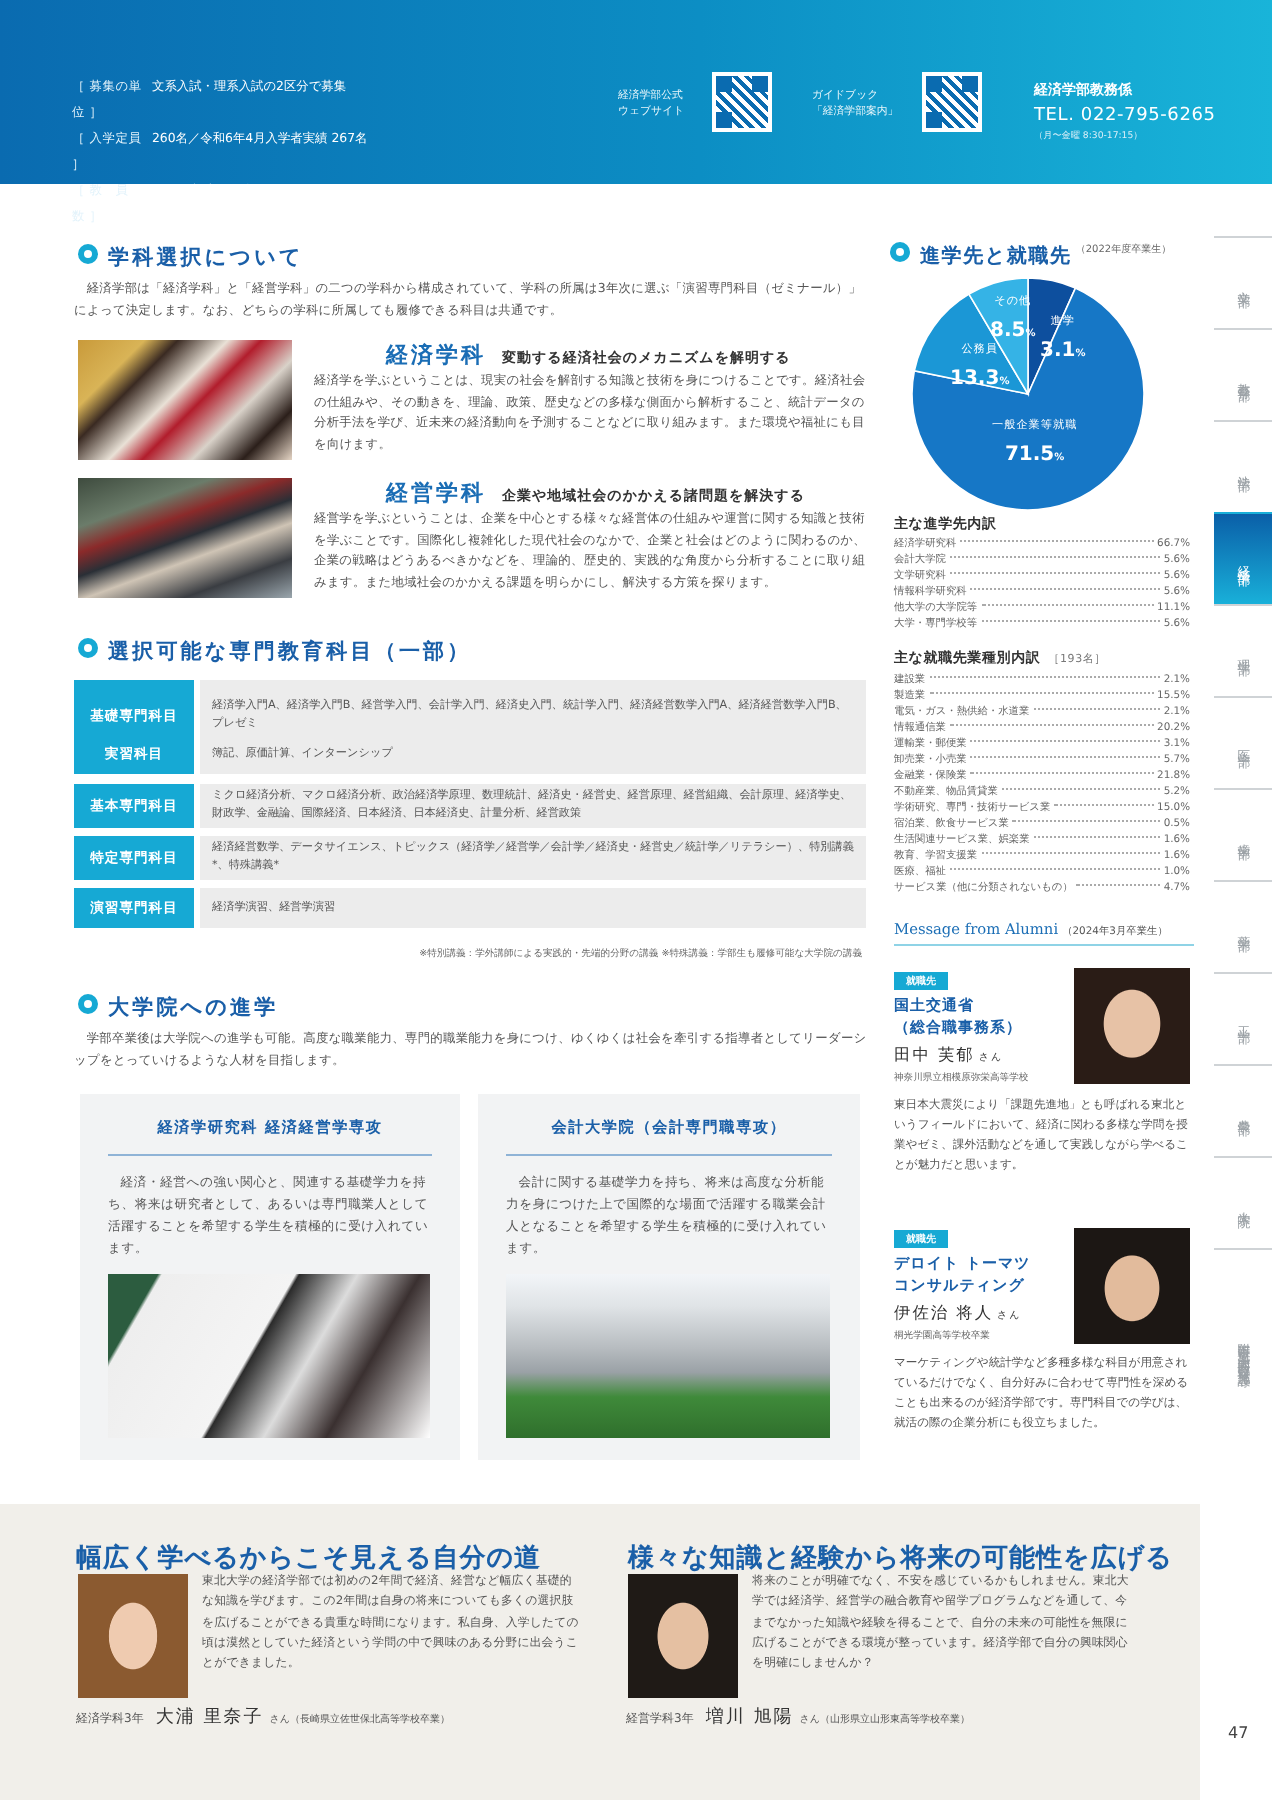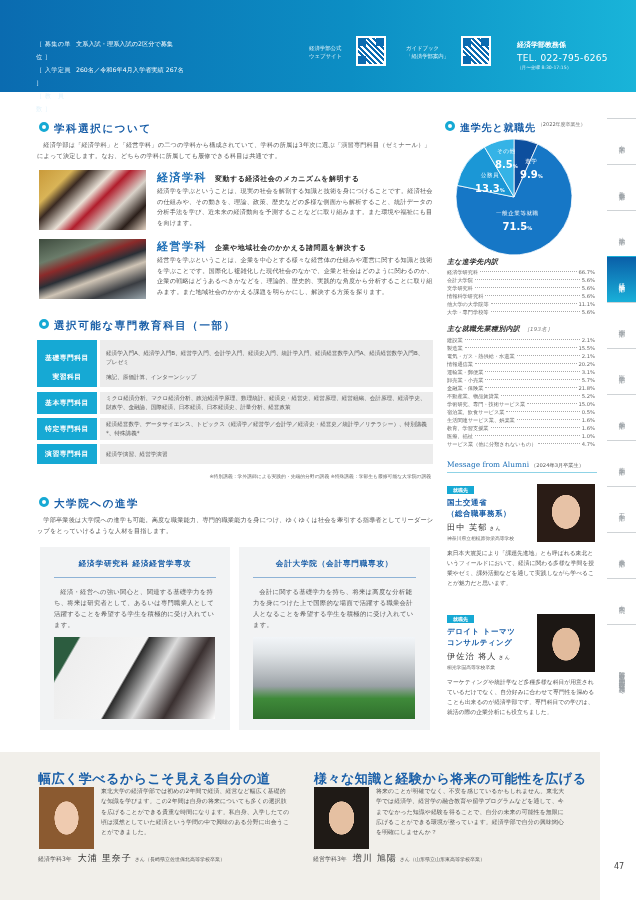--- a/index.html
+++ b/index.html
@@ -34,21 +34,21 @@
   .photo { position: absolute; overflow: hidden; }
   .ph-students1 { background: linear-gradient(135deg,#c99a3a 0%,#d9b457 20%,#3a2a22 30%,#e9e1d6 45%,#b21d2c 55%,#d9d2c9 70%,#2b1f1a 85%,#e5d5c5 100%); }
   .ph-students2 { background: linear-gradient(160deg,#3e4b3e 0%,#6b7c6a 25%,#8b2a2a 38%,#2a2f36 50%,#cfc4b5 62%,#3a3d42 80%,#9aa6ad 100%); }
   .ph-class { background: linear-gradient(120deg,#2c5c3f 0%,#2c5c3f 12%,#eeeeee 13%,#f4f4f4 45%,#2b2b2b 46%,#dcdcdc 60%,#3a3030 75%,#ffffff 100%); }
   .ph-building { background: linear-gradient(180deg,#f2f5f8 0%,#dfe3e6 20%,#b7bcc0 45%,#9aa1a6 60%,#3f8a3a 75%,#2f6f2c 100%); }
   .ph-face { background: radial-gradient(ellipse 40% 48% at 50% 48%, #e7c2a6 0 60%, #2a1c16 62%, #2a1c16 100%), #cfdde2; }
   .ph-face.f2 { background: radial-gradient(ellipse 40% 48% at 50% 52%, #e2bb9c 0 58%, #1c1714 60% 100%), #8fb5b0; }
   .ph-face.f3 { background: radial-gradient(ellipse 36% 44% at 50% 50%, #efcbb0 0 60%, #8b5a30 62% 100%), #8a3a2d; }
   .ph-face.f4 { background: radial-gradient(ellipse 38% 44% at 50% 50%, #e5c0a2 0 60%, #1f1a16 62% 100%), #d6dfdd; }
 
-  .dept-title { position: absolute; display: flex; align-items: baseline; }
+  .dept-title { position: absolute; display: flex; align-items: baseline; margin-left: 36px; }
   .dept-title .n { font-size: 11px; font-weight: bold; color: #1a6db5; letter-spacing: 1.5px; margin-right: 8px; }
   .dept-title .s { font-size: 7px; font-weight: bold; color: #333; letter-spacing: 0.5px; }
 
   
   .course-row { position: absolute; left: 37px; width: 396px; display: flex; }
   .course-row .h { width: 60px; background: #16a9d4; color: #fff; font-weight: bold; font-size: 6.8px; display: flex; align-items: center; justify-content: center; letter-spacing: 0.5px; }
   .course-row .v { flex: 1; margin-left: 3px; background: #ececec; font-size: 5.6px; line-height: 8.8px; color: #555; padding: 3px 6px; display: flex; align-items: center; }
   .note { position: absolute; right: 205px; top: 473px; font-size: 4.8px; color: #666; }
 
   
@@ -60,21 +60,21 @@
   
   .chart-title { position: absolute; left: 445px; top: 121px; display: flex; align-items: flex-start; }
   .chart-title .m { font-weight: bold; color: #1a5fa8; font-size: 10px; letter-spacing: 0.8px; }
   .chart-title .sub { font-size: 5px; color: #666; margin-left: 2px; }
   .pie { position: absolute; left: 454px; top: 137px; width: 120px; height: 120px; }
   .pie-label { position: absolute; color: #fff; font-weight: bold; text-align: center; line-height: 1.1; }
   .pie-label .c { font-size: 5.6px; font-weight: normal; display: block; letter-spacing: 0.5px; }
   .pie-label .p { font-size: 10px; }
   .pie-label .p small { font-size: 5px; }
 
-  .list-h { position: absolute; left: 447px; font-weight: bold; font-size: 7px; color: #333; letter-spacing: 0.3px; font-style: italic; }
+  .list-h { position: absolute; left: 447px; font-weight: bold; font-size: 7px; color: #333; letter-spacing: 0.3px; }
   .list-h .c { font-weight: normal; color: #777; font-size: 5.5px; margin-left: 4px; }
   .dlist { position: absolute; left: 447px; width: 148px; font-size: 5.2px; line-height: 8px; color: #666; }
   .dlist .r { display: flex; align-items: baseline; }
   .dlist .r .k { white-space: nowrap; }
   .dlist .r .dots { flex: 1; border-bottom: 1px dotted #aaa; margin: 0 2px; transform: translateY(-2px); }
   .dlist .r .val { white-space: nowrap; }
 
   .alumni-h { position: absolute; left: 447px; top: 460px; font-family: "DejaVu Serif", "Liberation Serif", serif; color: #1a6db5; font-size: 7.4px; }
   .alumni-h .y { font-family: "DejaVu Sans", sans-serif; font-size: 5.2px; color: #555; margin-left: 2px; }
   .alumni-line { position: absolute; left: 447px; top: 472px; width: 150px; height: 1px; background: #8fd3e6; }
@@ -212,21 +212,21 @@
 <svg class="pie" viewBox="-60 -60 120 120">
   <g id="pie-slices">
       <path d="M0 0 L3.5514757175273244e-15 -58 A58 58 0 0 1 23.701646334708247 -52.93611206940316 Z" fill="#0d4f9e" stroke="#ffffff" stroke-width="0.8"></path>
       <path d="M0 0 L23.701646334708247 -52.93611206940316 A58 58 0 1 1 -56.83159303828632 -11.58317886983557 Z" fill="#1677c6" stroke="#ffffff" stroke-width="0.8"></path>
       <path d="M0 0 L-56.83159303828632 -11.58317886983557 A58 58 0 0 1 -29.524402113521568 -49.923037566228714 Z" fill="#1b97d6" stroke="#ffffff" stroke-width="0.8"></path>
       <path d="M0 0 L-29.524402113521568 -49.923037566228714 A58 58 0 0 1 -1.0654427152581972e-14 -58 Z" fill="#35b3e6" stroke="#ffffff" stroke-width="0.8"></path>
     </g>
 </svg>
 <div class="pie-label" style="left:520px;top:158px;">
   <span class="c">進学</span>
-  <span class="p"><span>9.9</span><small>%</small></span>
+  <span class="p"><span>3.1</span><small>%</small></span>
 </div>
 <div class="pie-label" style="left:496px;top:210px;">
   <span class="c">一般企業等就職</span>
   <span class="p"><span>71.5</span><small>%</small></span>
 </div>
 <div class="pie-label" style="left:475px;top:172px;">
   <span class="c">公務員</span>
   <span class="p"><span>13.3</span><small>%</small></span>
 </div>
 <div class="pie-label" style="left:495px;top:148px;">

